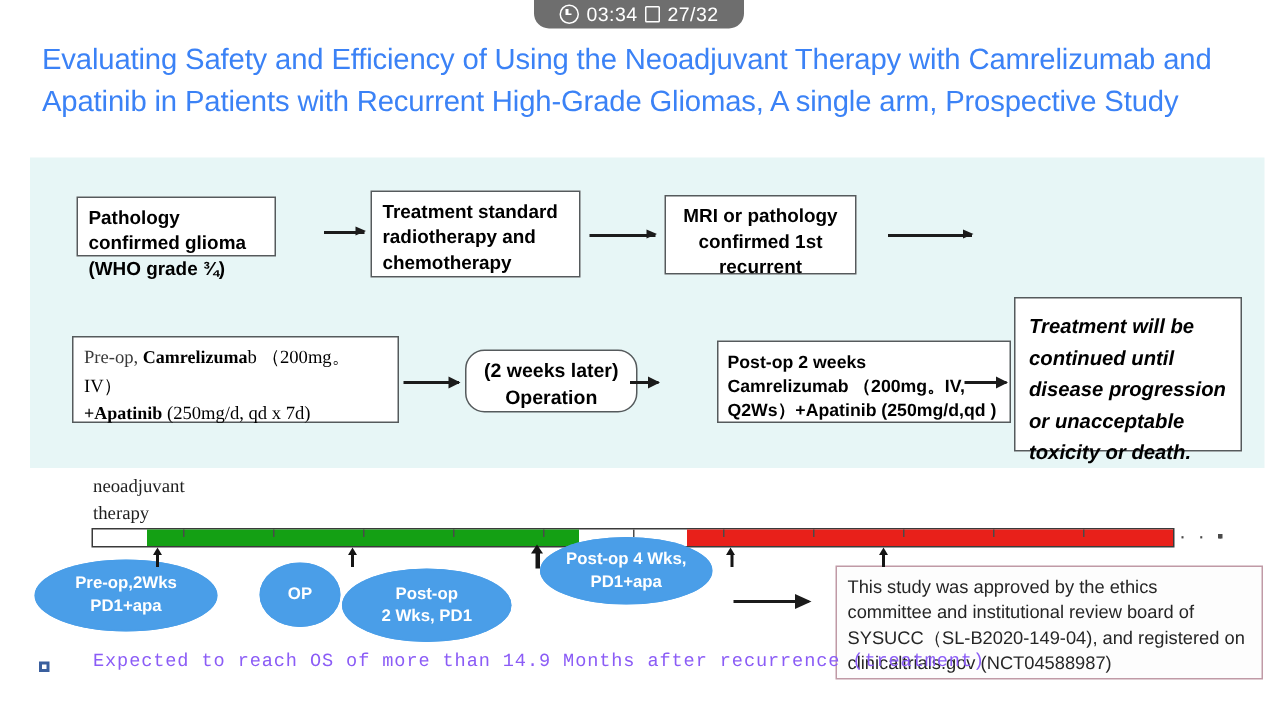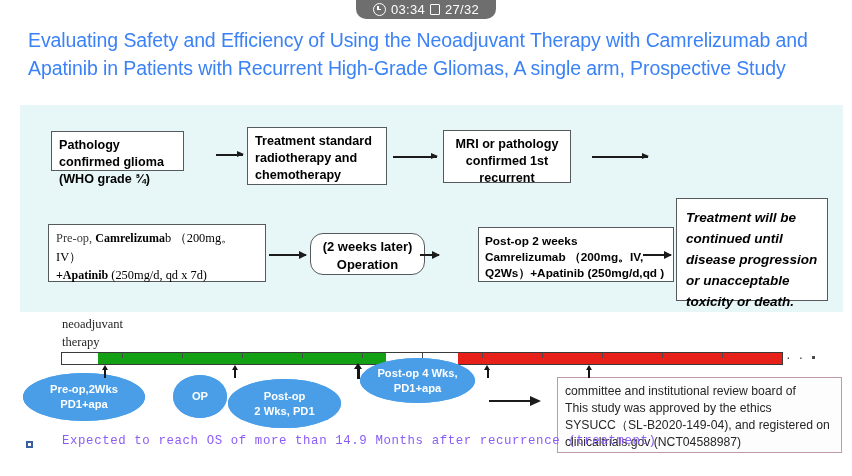--- a/index.html
+++ b/index.html
@@ -397,22 +397,22 @@
   <div class="ellipse" id="ell4">
     <div>
       <div>Post-op 4 Wks,</div>
       <div>PD1+apa</div>
     </div>
   </div>
 
   <div class="arrow-h" id="arr-big"></div>
 
   <div class="note-box">
+    <div>This study was approved by the ethics</div>
     <div>committee and institutional review board of</div>
-    <div>This study was approved by the ethics</div>
     <div>SYSUCC（SL-B2020-149-04), and registered on</div>
     <div>clinicaltrials.gov (NCT04588987)</div>
   </div>
 
   <div class="bullet-marker"></div>
   <div class="bullet-text">Expected to reach OS of more than 14.9 Months after recurrence (treatment)</div>
 
 <div class="up-arrow" style="left: 104.32px; top: 369px; height: 9px;"></div>
     <div class="up-arrow" style="left: 234.28px; top: 369px; height: 9px;"></div>
     <div class="up-arrow big" style="left: 357.02px; top: 368px; height: 11px;"></div>

